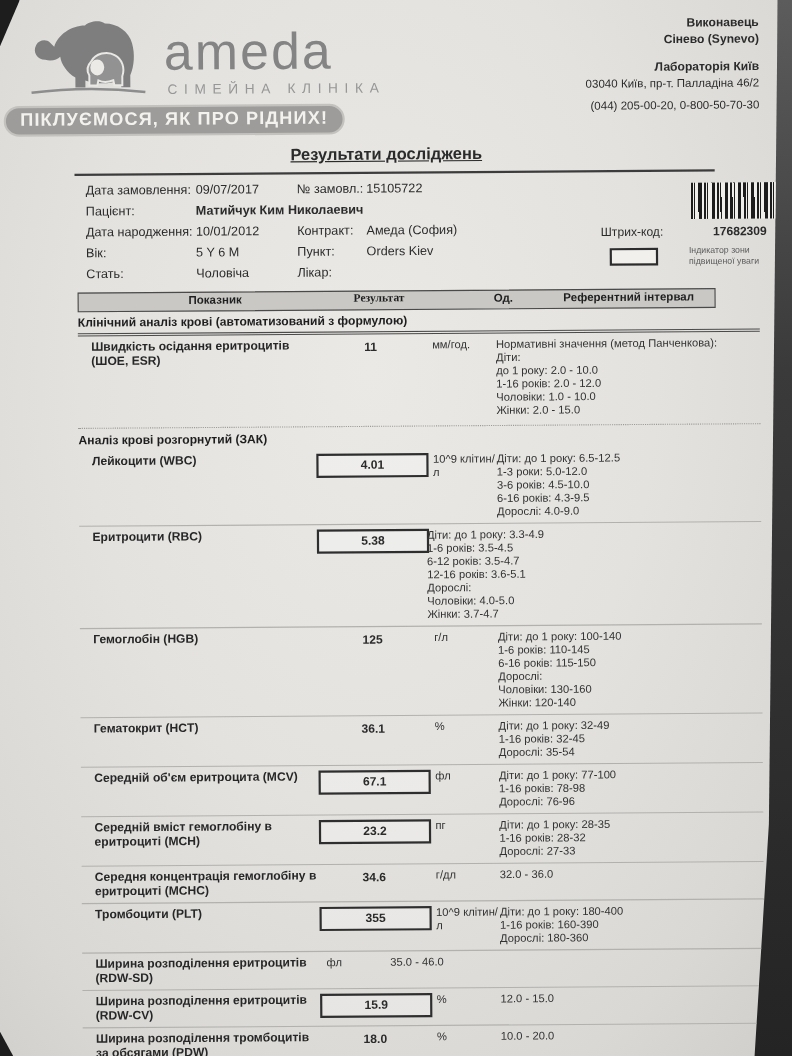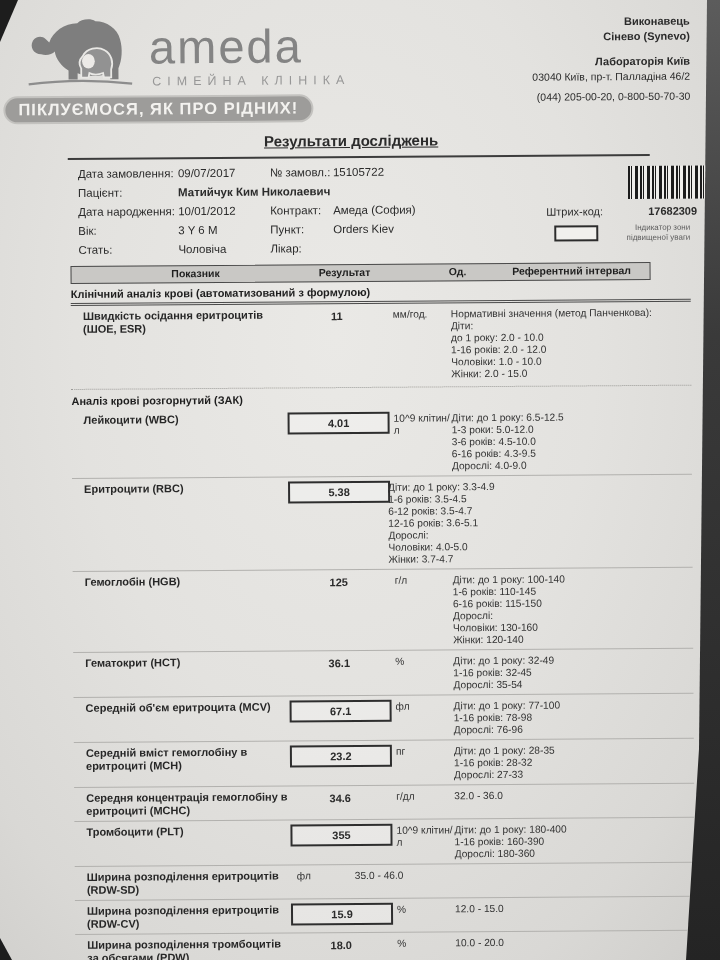--- a/index.html
+++ b/index.html
@@ -60,27 +60,27 @@
     background:repeating-linear-gradient(90deg,
       #1c1c1c 0px,#1c1c1c 2px,#efeeeb 2px,#efeeeb 3px,
       #1c1c1c 3px,#1c1c1c 4px,#efeeeb 4px,#efeeeb 7px,
       #1c1c1c 7px,#1c1c1c 10px,#efeeeb 10px,#efeeeb 12px);
   }
   .barcode-line{display:flex;margin-top:6px;font-size:11px;align-items:baseline;}
   .barcode-label{width:72px;}
   .barcode-value{font-weight:bold;margin-left:30px;}
   .indicator-row{display:flex;margin-top:6px;align-items:center;}
   .indicator-box{width:40px;height:12px;background:#f1f0ed;border:2px solid #2c2c2c;margin-left:8px;}
-  .indicator-note{font-size:8px;line-height:9.5px;color:#5c5c5c;margin-left:12px;width:80px;text-align:right;}
+  .indicator-note{font-size:8px;line-height:9.5px;color:#5c5c5c;margin-left:28px;width:80px;}
 
   
   .rtable{margin:2px 0 0 72px;width:620px;}
   .thead{position:relative;width:578px;height:16px;background:#c9c8c5;border:1px solid #4a4a4a;}
   .thead span{position:absolute;top:1px;transform:translateX(-50%);font-size:10.5px;font-weight:bold;color:#1f1f1f;white-space:nowrap;}
-  .th-0{left:124px;} .th-1{left:273px;} .th-2{left:356px;margin-left:30px;} .th-3{left:500px;}
+  .th-0{left:124px;} .th-1{left:273px;font-family:Liberation Serif, serif;} .th-2{left:356px;margin-left:30px;} .th-3{left:500px;}
 
   .section-title{font-size:11px;font-weight:bold;padding:4px 0 3px;color:#1e1e1e;}
   .section.first .section-title{border-bottom:3px double #4a4a4a;}
   .section.first{border-bottom:1px dotted #9b9a97;padding-bottom:3px;margin-bottom:1px;}
 
   .t-row{display:flex;padding:2px 0 3px;}
   .t-row + .t-row{border-top:1px solid #b2b1ae;}
   .c-name{width:204px;padding-left:12px;font-size:11px;line-height:13px;font-weight:bold;color:#272727;padding-top:2px;}
   .c-result{width:100px;text-align:center;font-size:11px;font-weight:bold;padding-top:2px;}
   .result-text{display:inline-block;padding-top:2px;}
@@ -136,21 +136,21 @@
         <span class="oi-v1 wide">Матийчук Ким Николаевич</span>
       </div>
       <div class="oi-row">
         <span class="oi-l1">Дата народження:</span>
         <span class="oi-v1">10/01/2012</span>
         <span class="oi-l2">Контракт:</span>
         <span class="oi-v2">Амеда (София)</span>
       </div>
       <div class="oi-row">
         <span class="oi-l1">Вік:</span>
-        <span class="oi-v1">3 Y 6 M</span>
+        <span class="oi-v1">5 Y 6 M</span>
         <span class="oi-l2">Пункт:</span>
         <span class="oi-v2">Orders Kiev</span>
       </div>
       <div class="oi-row">
         <span class="oi-l1">Стать:</span>
         <span class="oi-v1">Чоловіча</span>
         <span class="oi-l2">Лікар:</span>
         <span class="oi-v2"></span>
       </div>
 

